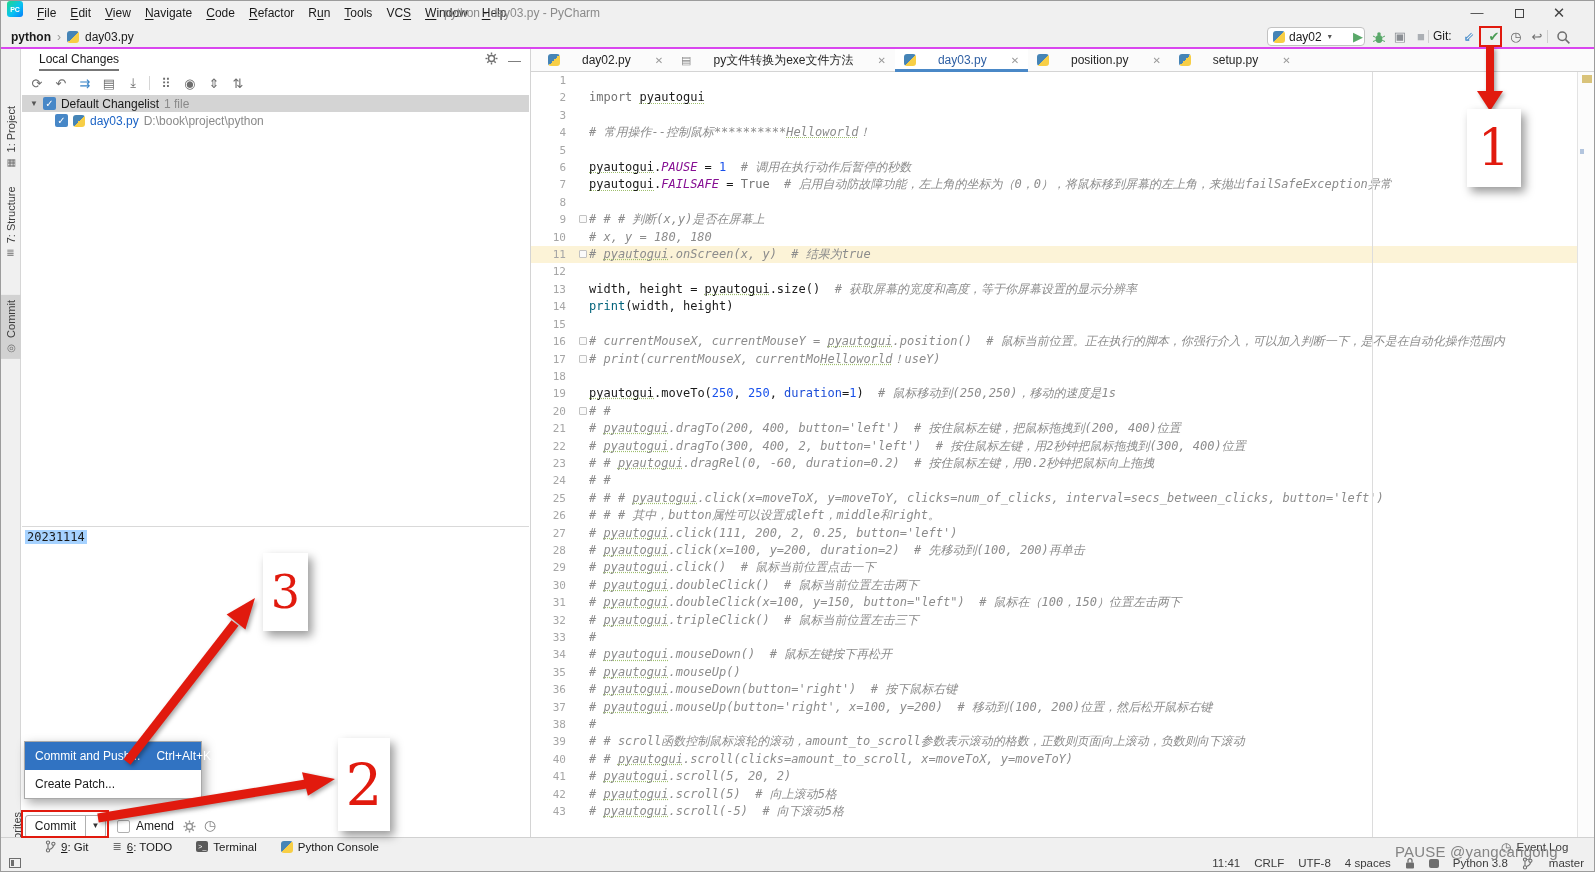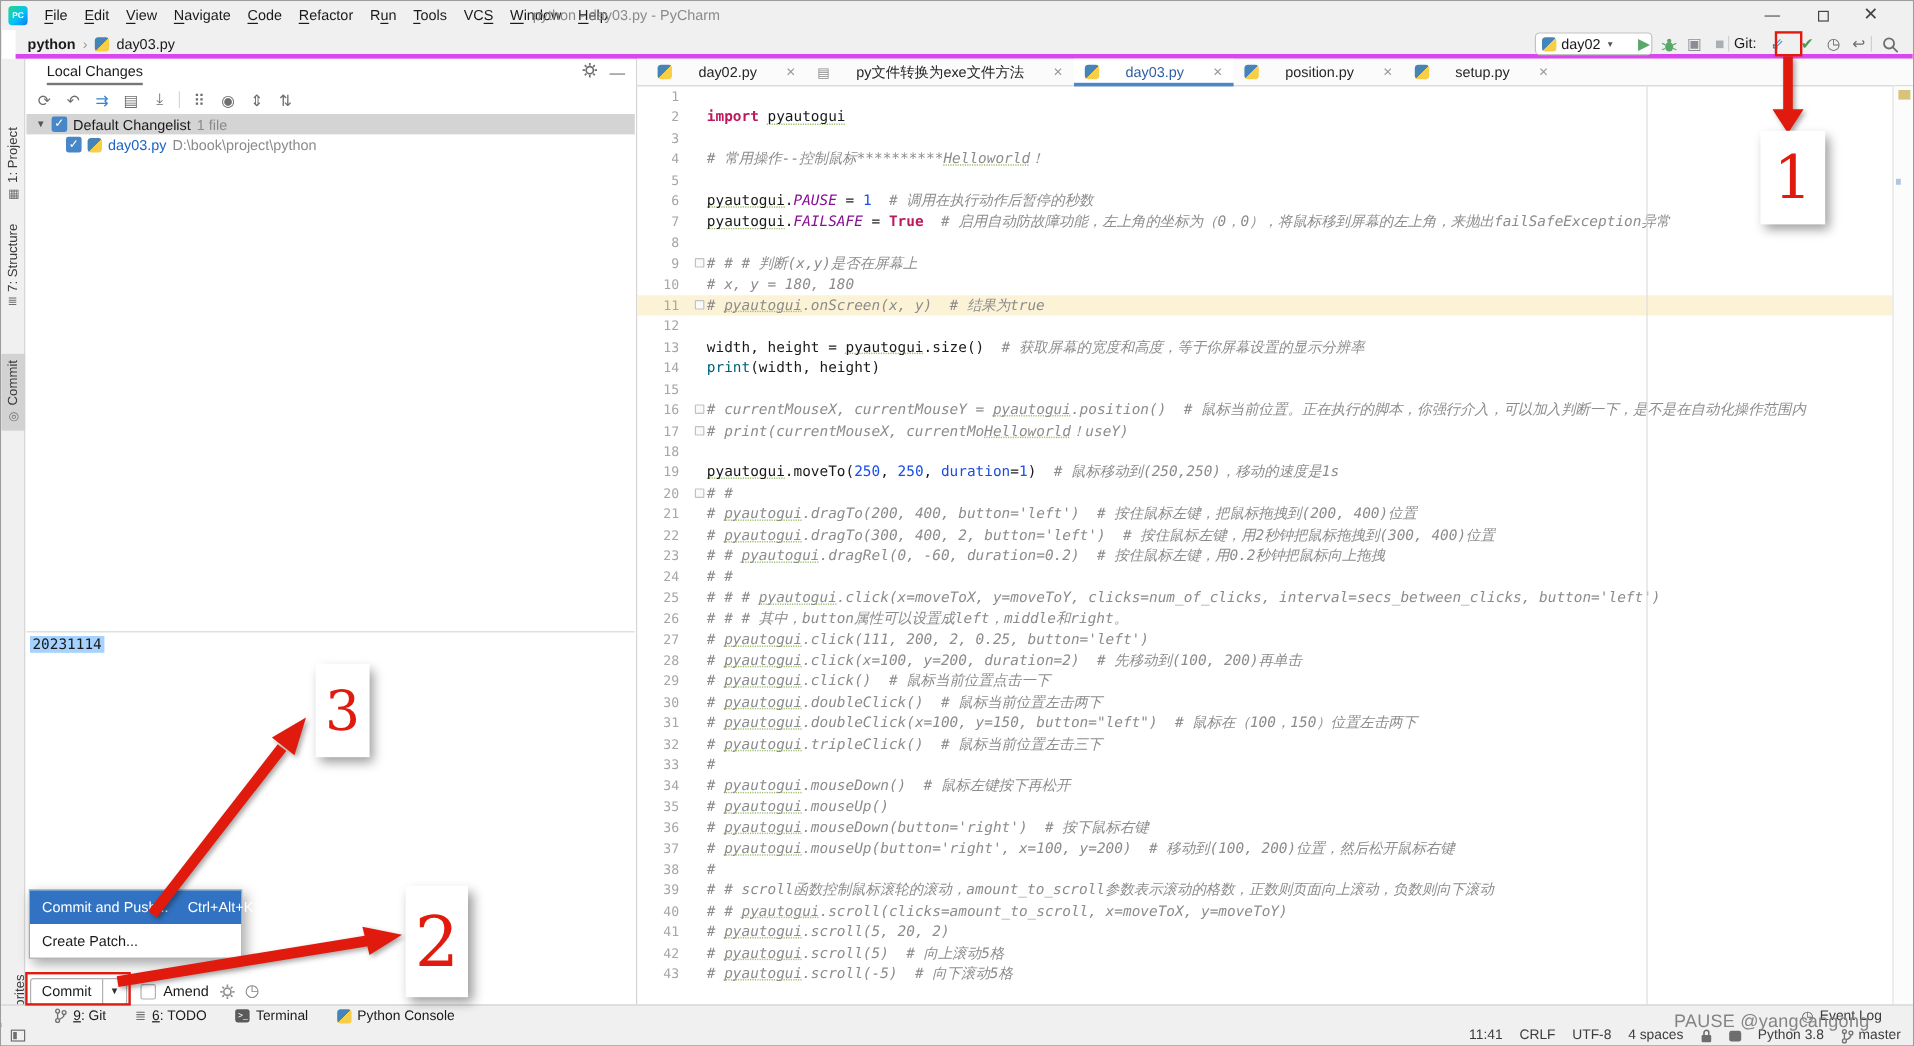--- a/index.html
+++ b/index.html
@@ -1,30 +1,30 @@
 <!DOCTYPE html>
 <html><head>
 <meta charset="utf-8">
 <style>
 *{margin:0;padding:0;box-sizing:border-box}
 body{font-family:"Liberation Sans",sans-serif;background:#888}
 #app{position:relative;width:1595px;height:872px;background:#fff;overflow:hidden;border:1px solid #9c9c9c;font-size:12px;color:#1a1a1a}
 
 
-.titlebar{position:absolute;left:0;top:0;right:0;height:24px;background:#f0f0f0;display:flex;align-items:center}
+.titlebar{position:absolute;left:0;top:0;right:0;height:24px;background:#f0f0f0;display:flex;}
 .app-icon{width:16px;height:16px;margin:0 7px 0 6px;border-radius:3px;background:linear-gradient(135deg,#21d789,#07c3f2 55%,#087cfa);color:#fff;font-size:7px;font-weight:bold;display:flex;align-items:center;justify-content:center;flex:none}
 .menu-item{padding:0 7px;line-height:24px;color:#1a1a1a}
 .menu-item u{text-underline-offset:2px}
 .win-title{position:absolute;left:443px;top:0;line-height:24px;color:#8a8a8a}
 .win-btn{position:absolute;top:1px;width:36px;height:22px;text-align:center;line-height:22px;color:#444;font-size:13px}
 #btn-min{left:1458px}#btn-max{left:1500px}#btn-close{left:1540px;font-size:15px}
 .max-box{display:inline-block;width:9px;height:9px;border:1px solid #444;vertical-align:middle}
 
 
-.toolbar2{position:absolute;left:12px;top:24px;right:0;height:24px;background:#f0f0f0;border-bottom:4px solid #d946ef}
+.toolbar2{position:absolute;left:0;top:24px;right:0;height:24px;background:#f0f0f0;border-bottom:2px solid #d946ef}
 .breadcrumb{position:absolute;left:10px;top:0;height:23px;display:flex;align-items:center;gap:6px}
 .bc-project{font-weight:bold}
 .bc-sep{color:#9a9a9a}
 .pyicon{display:inline-block;width:12px;height:12px;border-radius:3px;background:linear-gradient(135deg,#4584b6 50%,#f7ce46 50%);flex:none}
 .runbox{position:absolute;left:1266px;top:2px;width:98px;height:19px;border:1px solid #c2c2c2;border-radius:4px;background:#fff;display:flex;align-items:center;gap:4px;padding:0 5px}
 .runbox .dd{font-size:8px;color:#555;margin-left:2px}
 .action{position:absolute;top:3px;width:18px;height:18px;text-align:center;line-height:18px;font-size:13px}
 .git-label{position:absolute;left:1432px;top:0;line-height:23px}
 .toolbar-sep{position:absolute;top:5px;width:1px;height:13px;background:#cfcfcf}
 
@@ -74,21 +74,21 @@
 .tab.active .tab-label{color:#2e5fa3}
 .tab-close{color:#9a9a9a;font-size:10px;margin-left:2px}
 .file-doc-icon{color:#8a8a8a;font-size:11px}
 .code{position:absolute;left:0;top:23px;width:1049px}
 .code-line{display:flex;height:17.42px;font:12px/17.42px "DejaVu Sans Mono",monospace;white-space:pre}
 .code-line.current{background:#fcf3d7}
 .gut{width:48px;padding-right:13px;text-align:right;color:#a6a6a6;font-size:11px;flex:none}
 .foldzone{width:10px;flex:none;position:relative}
 .fold-box{position:absolute;left:0;top:4px;width:8px;height:8px;border:1px solid #c2c2c2;background:#fafafa;border-radius:1px}
 .line-body{flex:1}
-.seg-k{color:#be185d;font-weight:bold}
+.seg-k{color:#737373;font-weight:normal}
 .seg-n{color:#1750eb}
 .seg-f{color:#871094;font-style:italic}
 .seg-c{color:#8c8c8c;font-style:italic}
 .seg-b{color:#00627a}
 .seg-a{color:#1d4ed8}
 u.typo{text-decoration:underline dotted #9ebf6d;text-decoration-skip-ink:none}
 .margin-guide{position:absolute;left:841px;top:23px;bottom:0;width:1px;background:#dcdcdc}
 .scrollbar{position:absolute;right:0;top:23px;width:17px;bottom:0;border-left:1px solid #e3e3e3;background:#fcfcfc}
 .stripe-mark-warn{position:absolute;left:4px;top:3px;width:10px;height:8px;background:#d9c37a}
 .stripe-mark-info{position:absolute;left:2px;top:77px;width:4px;height:5px;background:#b3c5de}
@@ -99,21 +99,21 @@
 .twb-item:first-child{margin-left:44px}
 .todo-glyph{color:#6e6e6e;font-size:11px}
 .term-icon{width:12px;height:11px;background:#5a5a5a;border-radius:2px;color:#fff;font-size:7px;line-height:11px;text-align:center}
 .event-log{position:absolute;left:1500px;top:0;height:18px;display:flex;align-items:center;gap:5px;color:#3c3c3c}
 .clock-glyph{color:#6e6e6e;font-size:12px}
 .statusbar{position:absolute;left:0;right:0;bottom:0;height:16px;background:#f0f0f0;display:flex;align-items:center;font-size:11.5px;color:#3c3c3c}
 .sb-left-icon{margin-left:8px;width:12px;height:10px;border:1px solid #6e6e6e;position:relative}
 .sb-left-icon::before{content:"";position:absolute;left:1px;top:1px;bottom:1px;width:3px;background:#6e6e6e}
 .sb-right{position:absolute;right:10px;display:flex;align-items:center;gap:14px}
 .ide-icon{width:10px;height:9px;background:#6e6e6e;border-radius:2px}
-.sb-branch{display:flex;align-items:center;gap:4px}
+.sb-branch{display:flex;align-items:center;gap:16px}
 
 
 .red-box{position:absolute;border:2px solid #e11a0e;z-index:20}
 #box1{left:1478px;top:25px;width:23px;height:21px}
 #box2{left:20px;top:809px;width:88px;height:28px}
 .num-card{position:absolute;background:#fff;box-shadow:4px 5px 9px rgba(0,0,0,.4);display:flex;align-items:center;justify-content:center;font-family:"DejaVu Serif",serif;color:#e11a0e;z-index:21}
 #card1{left:1466px;top:108px;width:54px;height:78px;font-size:50px}
 #card2{left:337px;top:737px;width:52px;height:93px;font-size:58px}
 #card3{left:262px;top:552px;width:45px;height:78px;font-size:46px}
 svg.arrows{position:absolute;left:0;top:0;z-index:19;pointer-events:none;filter:drop-shadow(2px 2px 2px rgba(0,0,0,.35))}

